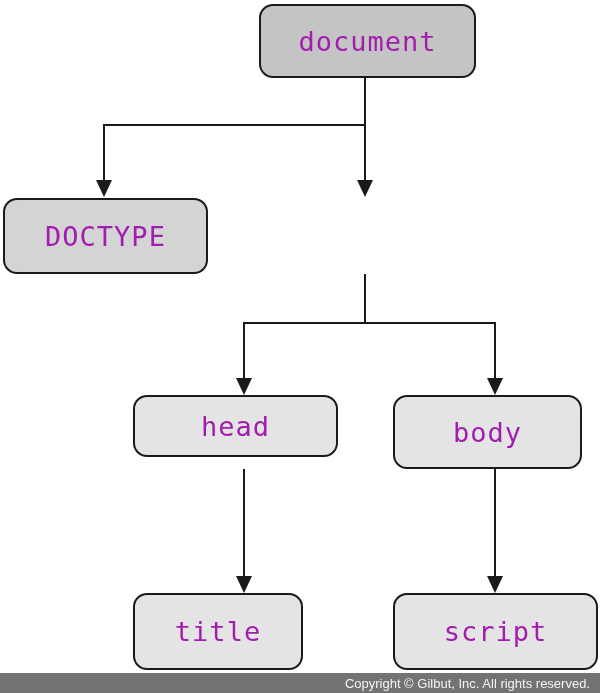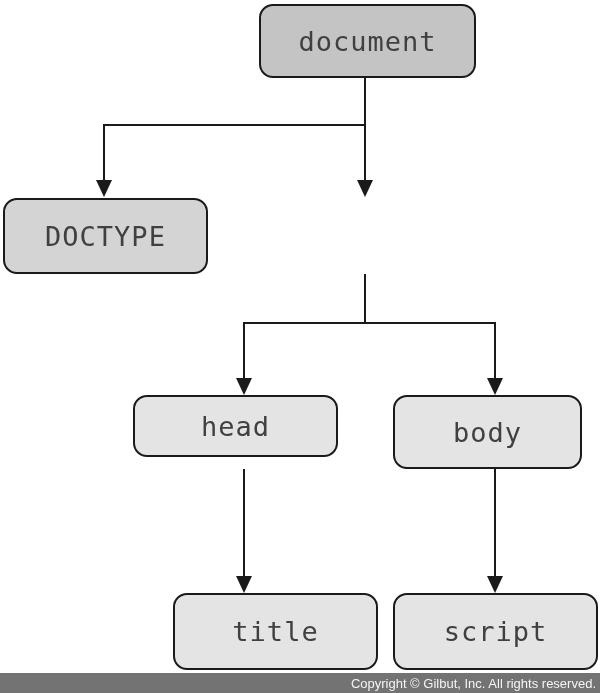--- a/index.html
+++ b/index.html
@@ -19,38 +19,38 @@
   }
 
   .node {
     position:absolute;
     box-sizing:border-box;
     border:2px solid #1a1a1a;
     border-radius:14px;
     display:flex; align-items:center; justify-content:center;
     font-family:"DejaVu Sans Mono", monospace;
     font-size:27px;
-    color:#404040;
+    color:#a21caf;
     letter-spacing:1px;
   }
 
   .node-document { left:259px; top:4px;   width:217px; height:74px; }
   .node-doctype  { left:3px;   top:198px; width:205px; height:76px; }
   .node-html     { left:260px; top:198px; width:208px; height:76px; }
   .node-head     { left:133px; top:395px; width:205px; height:62px; }
   .node-body     { left:393px; top:395px; width:189px; height:74px; }
-  .node-title    { left:133px; top:593px; width:205px; height:77px;margin-left:40px; }
+  .node-title    { left:133px; top:593px; width:170px; height:77px; }
   .node-script   { left:393px; top:593px; width:205px; height:77px; }
 
   .footer-bar {
     position:absolute; left:0; bottom:0;
     width:600px; height:20px;
     display:flex; align-items:center; justify-content:flex-end;
     box-sizing:border-box;
-    padding-right:4px;
+    padding-right:10px;
     font-family:"Liberation Sans", sans-serif;
     font-size:13px;
     color:#f5f5f5;
   }
 </style>
 </head>
 <body>
 
 <div class="stage">
 

